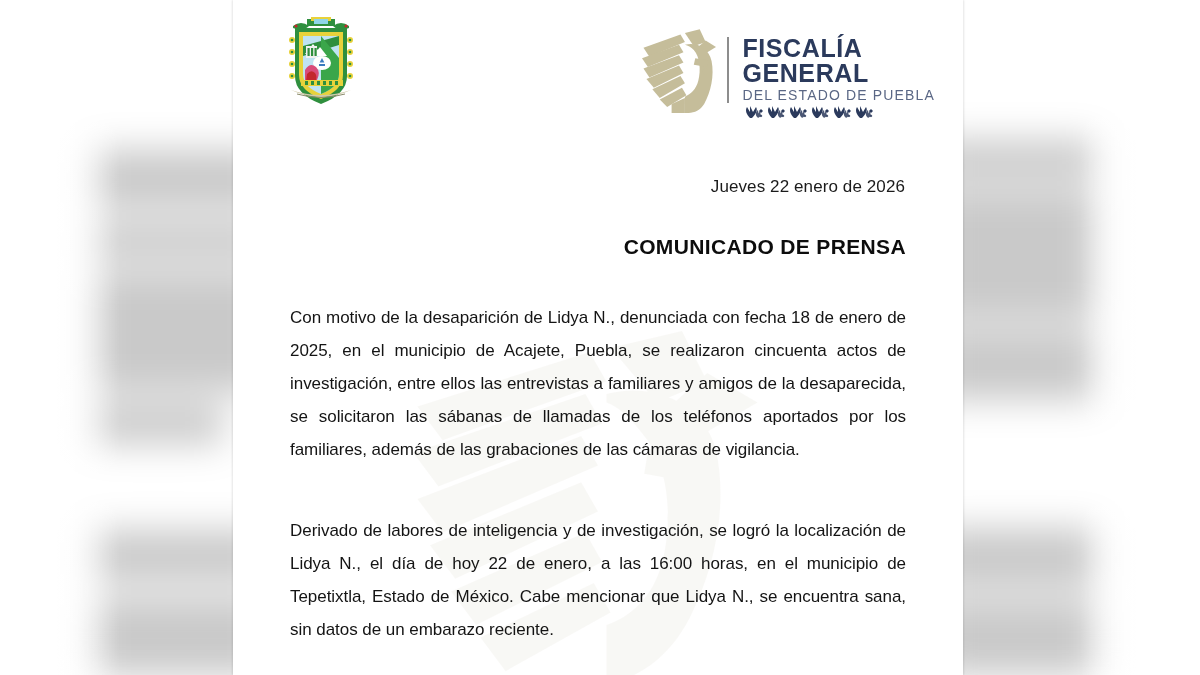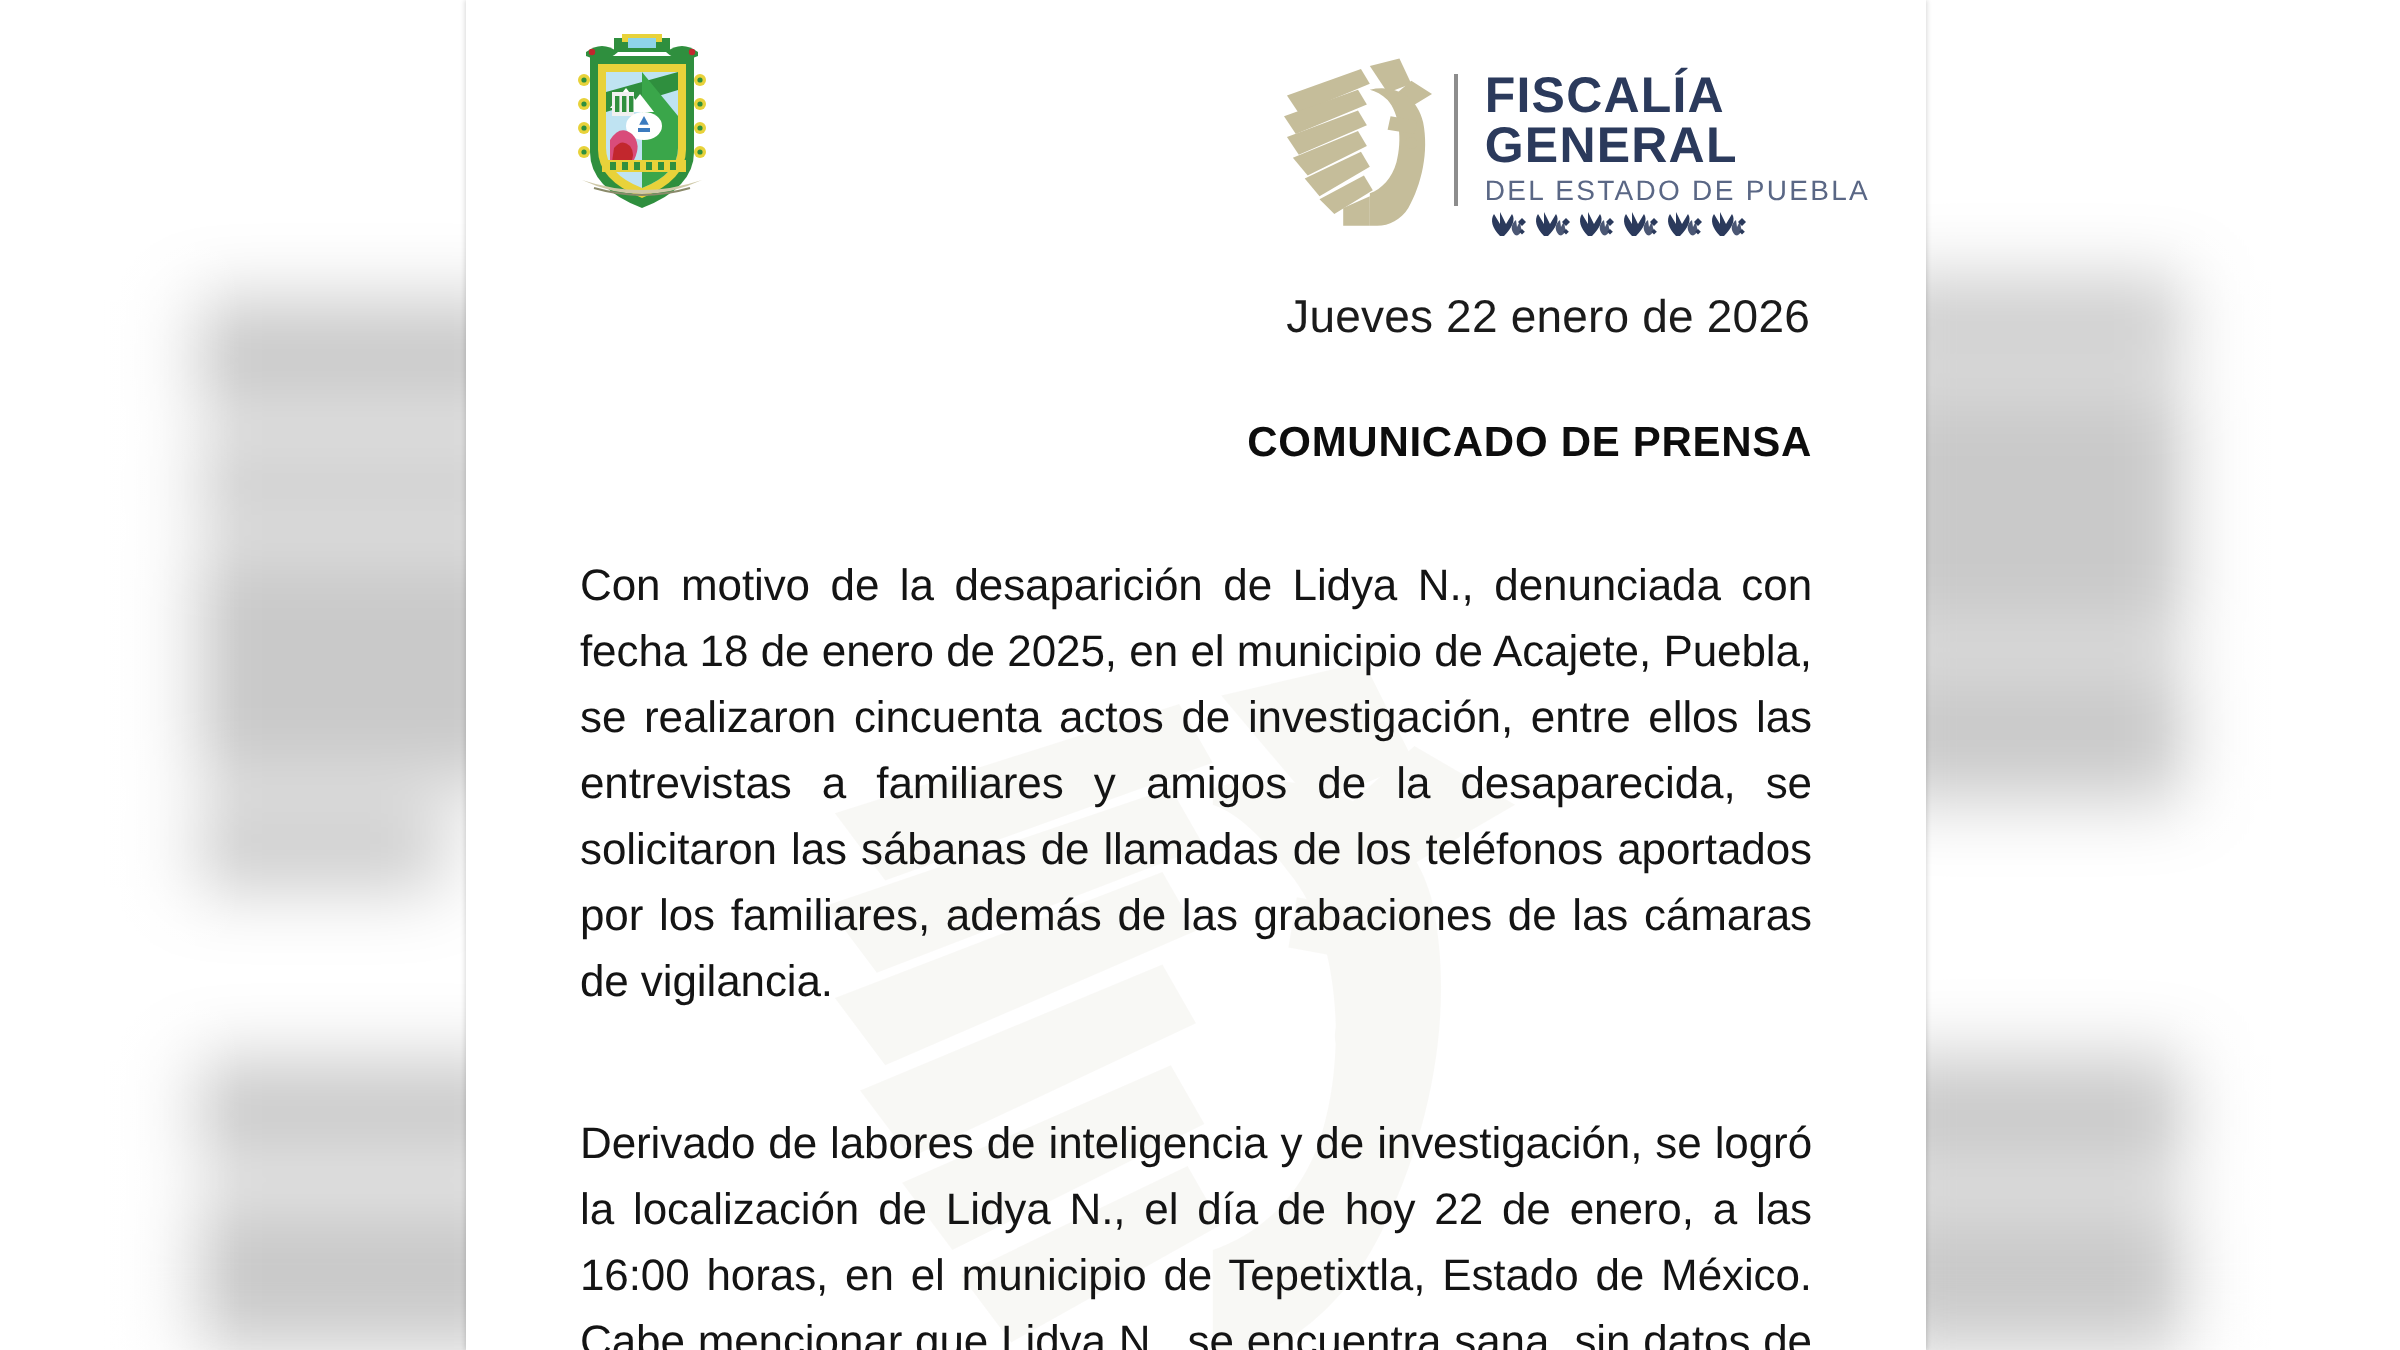--- a/index.html
+++ b/index.html
@@ -144,40 +144,40 @@
 
   
   .doc-body {
     position: relative;
     z-index: 2;
     padding: 0 57px 0 57px;
   }
 
   .doc-date {
     text-align: right;
-    font-size: 23px;
+    font-size: 17px;
     color: #1b1b1b;
-    margin-top: 26px;
+    margin-top: 58px;
     padding-right: 1px;
     letter-spacing: 0.1px;
   }
 
   .doc-title {
     text-align: right;
     font-size: 21px;
     font-weight: bold;
     color: #0d0d0d;
     margin-top: 38px;
     letter-spacing: 0.35px;
   }
 
   .doc-para {
     text-align: justify;
     text-justify: inter-word;
-    font-size: 22px;
+    font-size: 17px;
     line-height: 33px;
     color: #141414;
     margin-top: 42px;
     letter-spacing: -0.05px;
   }
   .doc-para + .doc-para { margin-top: 48px; }
 </style>
 </head>
 <body>
 

